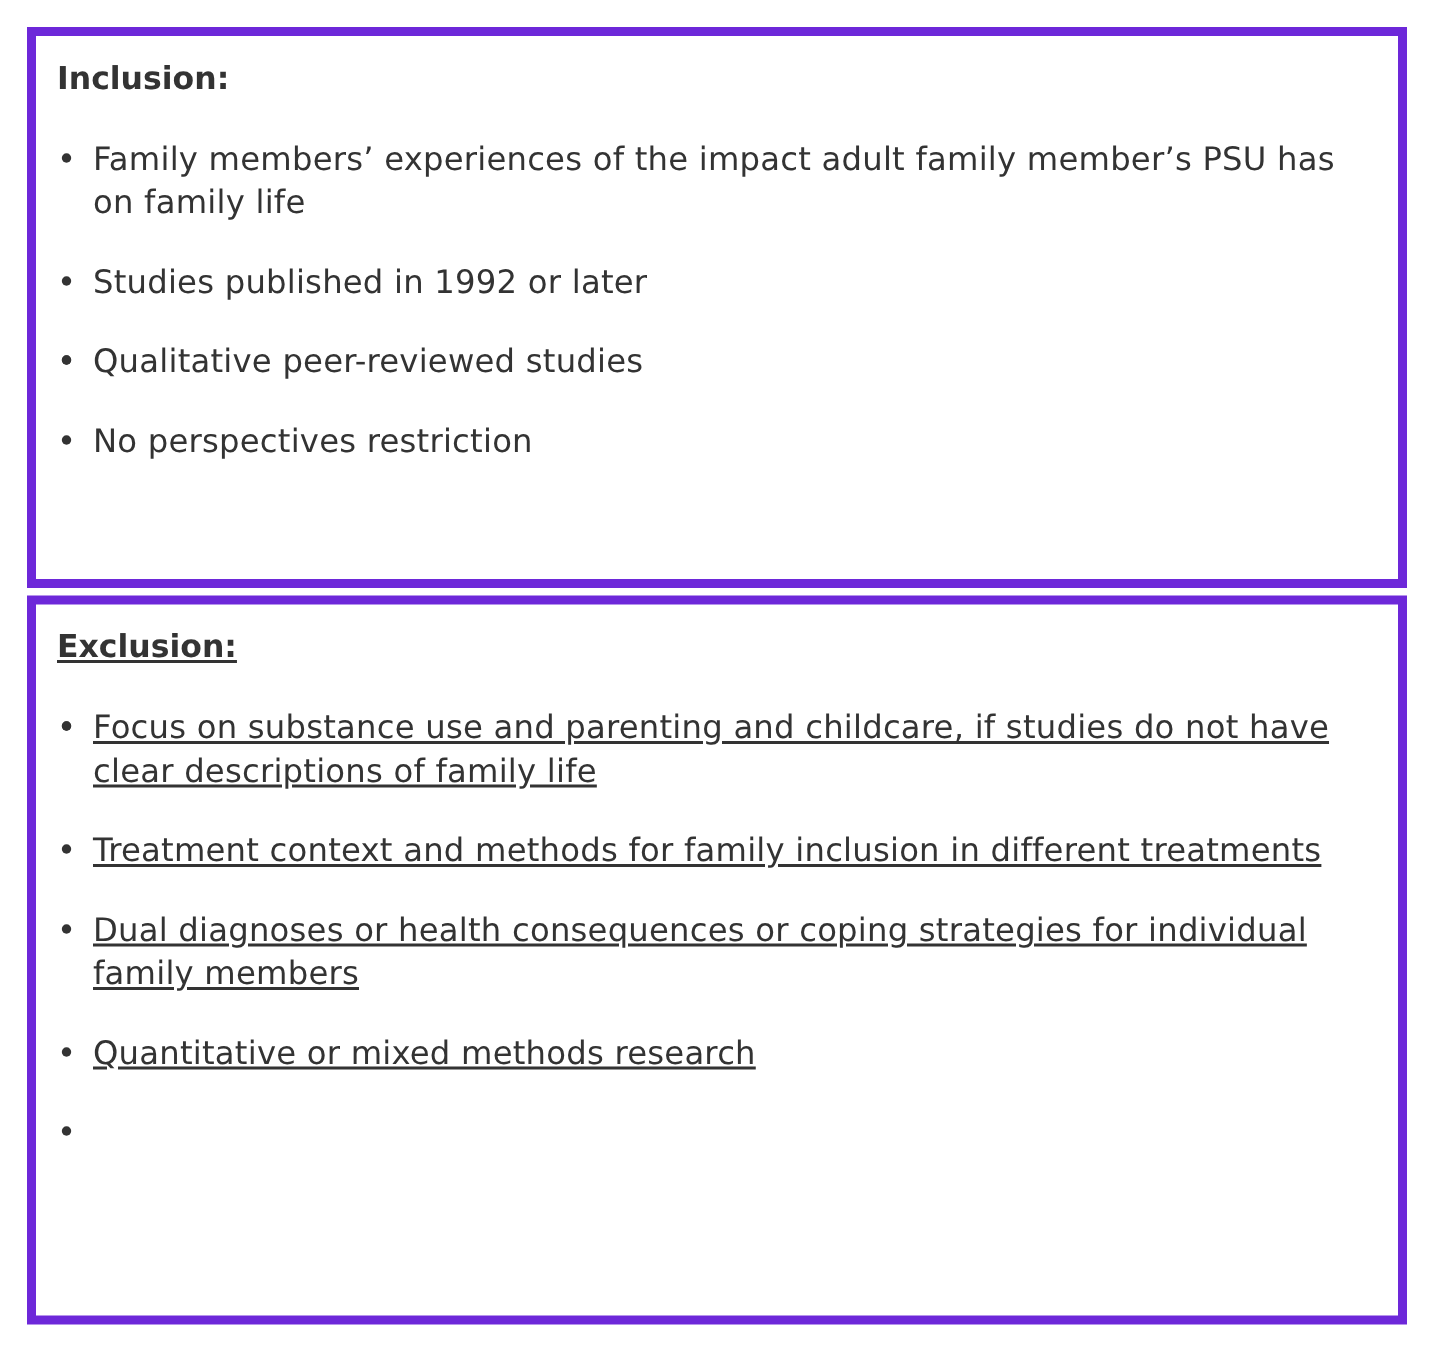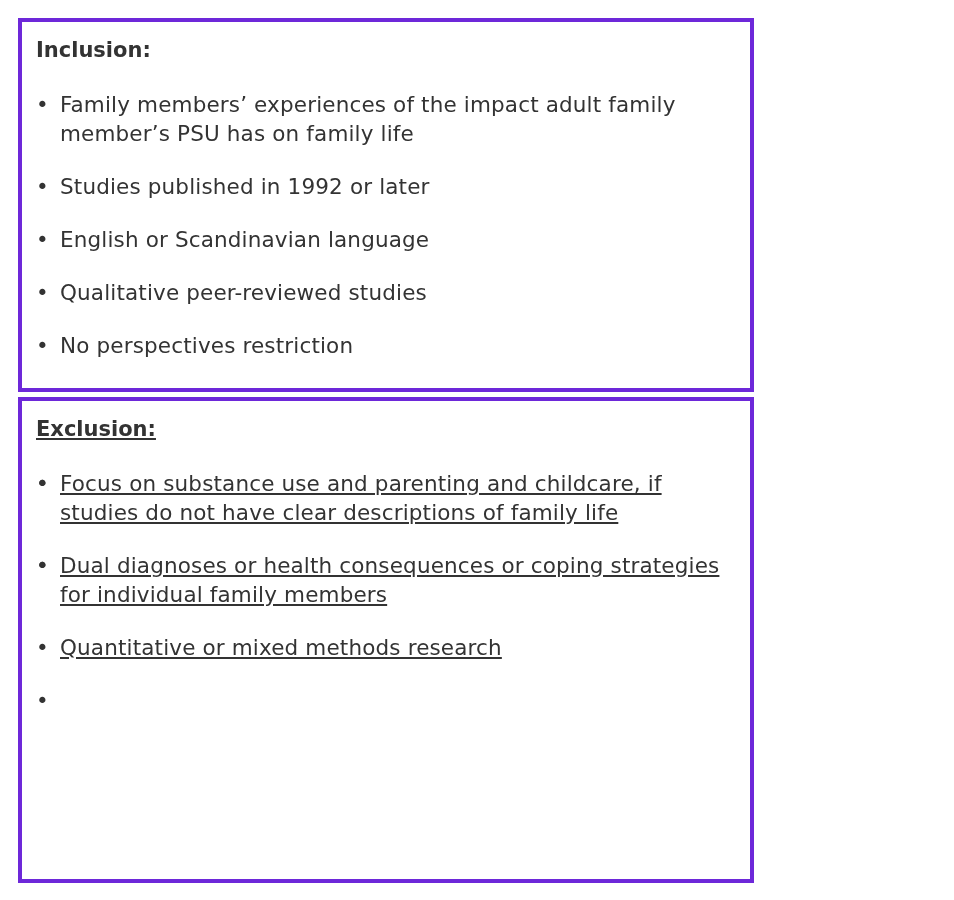--- a/index.html
+++ b/index.html
@@ -1,44 +1,44 @@
 <!DOCTYPE html>
 <html><head>
   <meta charset="utf-8">
   <style>
     html, body { margin: 0; padding: 0; background: #ffffff; }
     body { width: 954px; height: 900px; position: relative; overflow: hidden;
            font-family: "DejaVu Sans", sans-serif; color: #333333; }
-    .box { position: absolute; left: 18px; width: 736px; border: 4px solid #6d28d9;
+    .box { position: absolute; left: 18px; width: 920px; border: 6px solid #6d28d9;
            box-sizing: border-box; padding: 14px 14px 0 14px; }
     #inc { top: 18px; height: 374px; }
     #exc { top: 397px; height: 486px; text-decoration: underline; }
     .heading { font-weight: bold; font-size: 21px; line-height: 28px; margin: 0 0 26px 0; }
     ul { list-style: none; margin: 0; padding: 0; }
     li { position: relative; padding-left: 24px; font-size: 21.5px; line-height: 29px;
          margin-bottom: 24px; letter-spacing: 0.15px; }
     li .bullet { position: absolute; left: 0; top: 0; width: 20px; }
   </style>
 </head>
 <body>
 
 <div class="box" id="inc">
   <div class="heading">Inclusion:</div>
   <ul>
     <li><span class="bullet">•</span><span>Family members’ experiences of the impact adult family member’s PSU has on family life</span></li>
     <li><span class="bullet">•</span><span>Studies published in 1992 or later</span></li>
-    <li><span class="bullet">•</span><span>English or Scandinavian language</span></li>
+    <li><span class="bullet">•</span></li>
     <li><span class="bullet">•</span><span>Qualitative peer-reviewed studies</span></li>
     <li><span class="bullet">•</span><span>No perspectives restriction</span></li>
   </ul>
 </div>
 
 <div class="box" id="exc">
   <div class="heading">Exclusion:</div>
   <ul>
     <li><span class="bullet">•</span></li>
     <li><span class="bullet">•</span><span>Focus on substance use and parenting and childcare, if studies do not have clear descriptions of family life</span></li>
-    <li><span class="bullet">•</span></li>
+    <li><span class="bullet">•</span><span>Treatment context and methods for family inclusion in different treatments</span></li>
     <li><span class="bullet">•</span><span>Dual diagnoses or health consequences or coping strategies for individual family members</span></li>
     <li><span class="bullet">•</span><span>Quantitative or mixed methods research</span></li>
     <li><span class="bullet">•</span></li>
   </ul>
 </div>
 
 </body></html>

